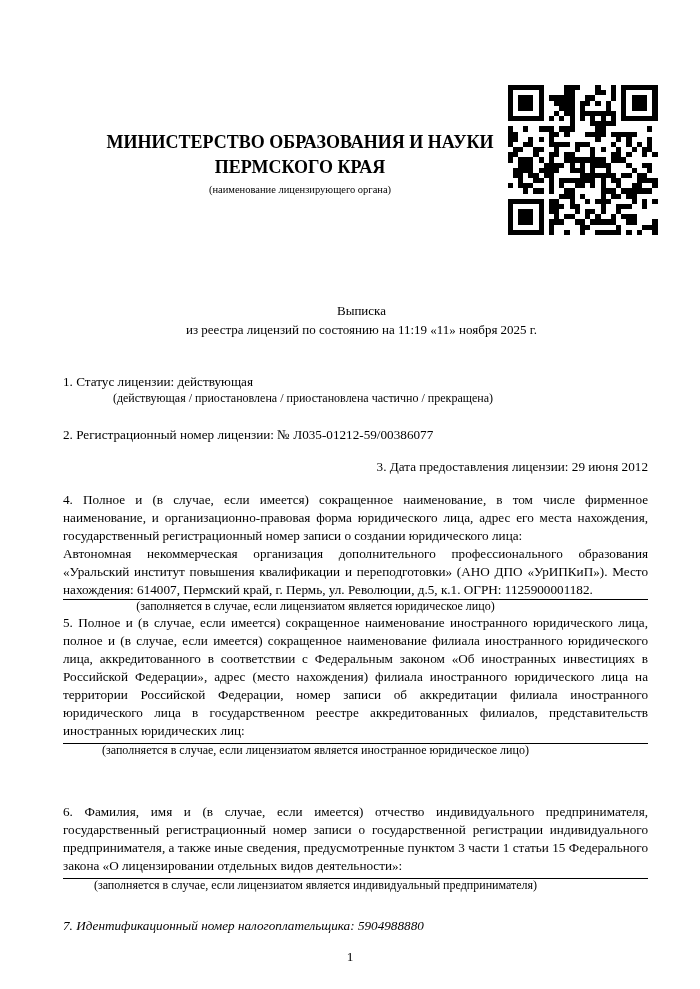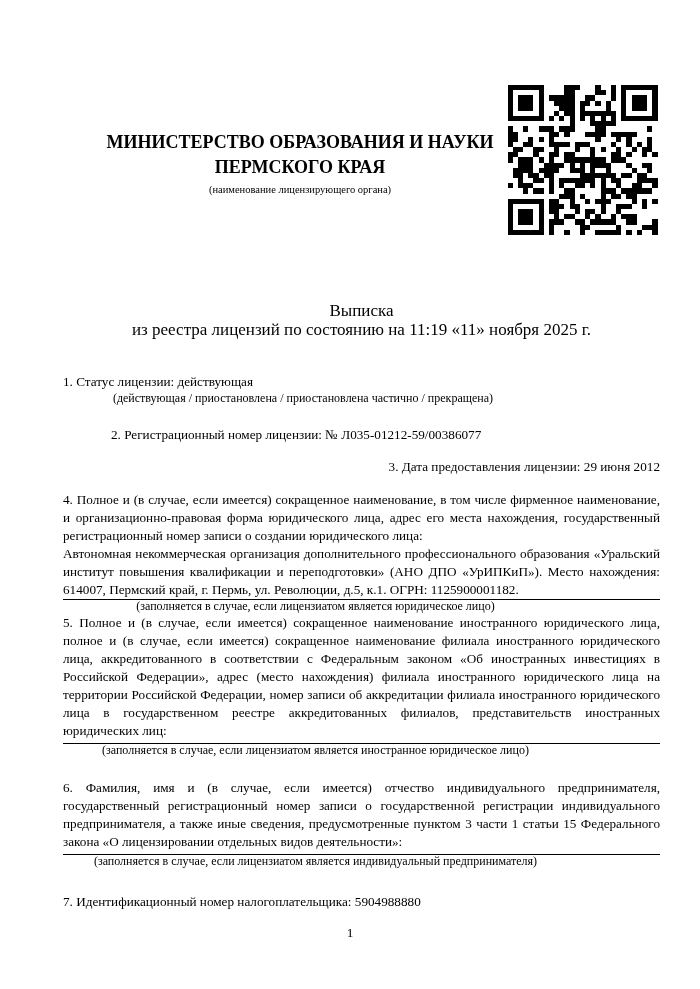--- a/index.html
+++ b/index.html
@@ -17,31 +17,31 @@
     height: 235px;
     margin-left: 32px;
   }
   .header-block { width: 437px; margin-top: 45px; text-align: center; }
   .org-title { font-size: 18px; font-weight: 700; line-height: 25px; }
   .org-caption { font-size: 10.5px; margin-top: 4px; }
   .qr-wrap { width: 155px; height: 150px; }
   .qr-wrap svg { display: block; width: 155px; height: 150px; shape-rendering: crispEdges; }
   .doc-title {
     margin-top: 66px; padding: 0 40px 0 63px;
-    text-align: center; font-size: 17px; line-height: 19px;
+    text-align: center; font-size: 13px; line-height: 19px;
   }
-  .content { padding: 0 40px 0 63px; font-size: 13.2px; line-height: 18px; }
+  .content { padding: 0 52px 0 63px; font-size: 13.2px; line-height: 18px; }
   .justify { text-align: justify; }
   .m-status { margin-top: 34px; }
-  .m-reg    { margin-top: 21px; margin-left: 48px; }
+  .m-reg    { margin-top: 21px; }
   .m-date   { margin-top: 14px; text-align: right; }
   .m-legal  { margin-top: 15px; }
   .m-foreign{ margin-top: 1px; }
-  .m-indiv  { margin-top: 22px; }
-  .m-inn    { margin-top: 25px; }
+  .m-indiv  { margin-top: 46px; }
+  .m-inn    { margin-top: 25px; font-style: italic; }
   .fill-line { height: 0; border-top: 1.7px solid #000; }
   .fill-line.gap { margin-top: 3px; }
   .caption {
     width: 505px; text-align: center;
     font-size: 12px; line-height: 13px;
   }
   .caption.status { width: 480px; margin-top: 1px; }
   .page-number { margin-top: 14px; text-align: center; font-size: 13.4px; }
 </style>
 </head>

